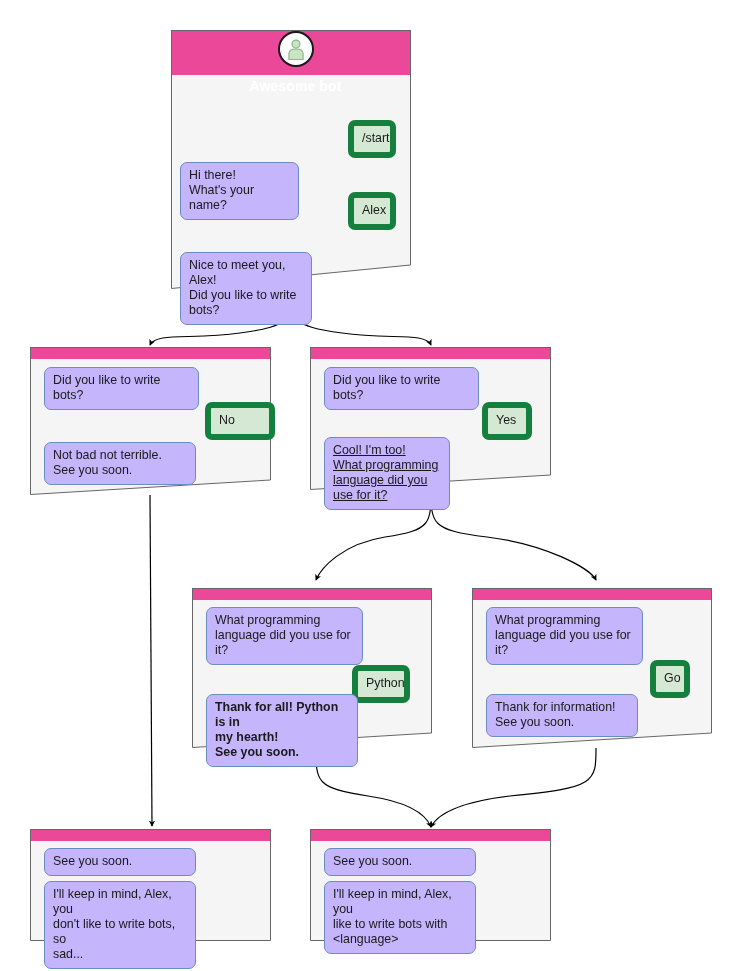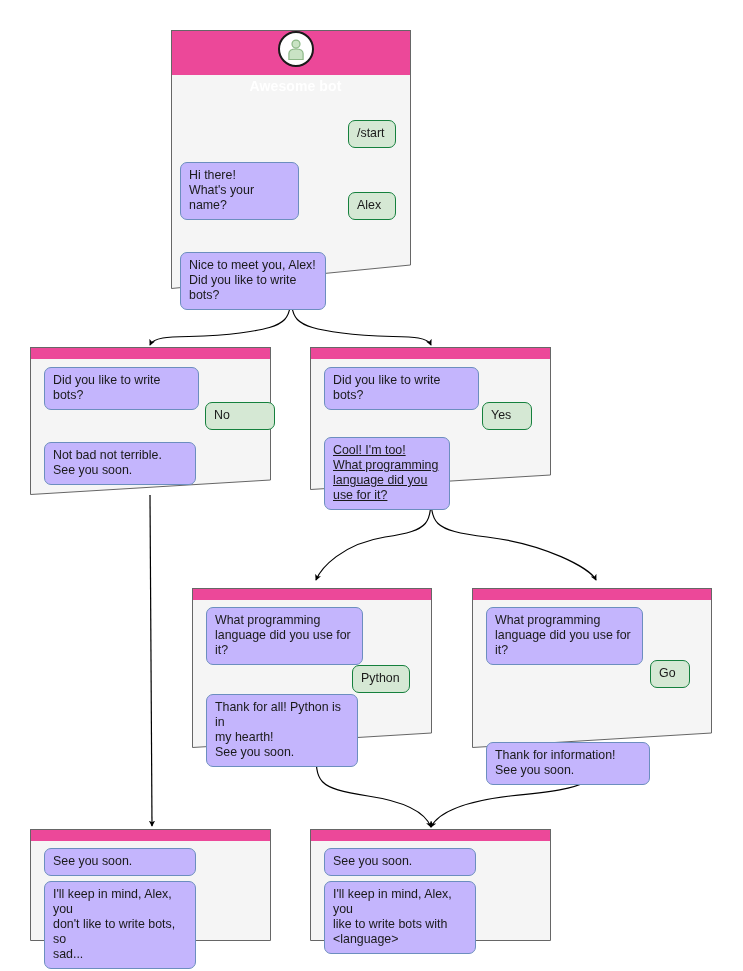--- a/index.html
+++ b/index.html
@@ -110,21 +110,21 @@
     color: #1a1a1a;
     padding: 5px 8px 6px 8px;
     white-space: pre-line;
   }
   .bubble.bot {
     background: #c4b5fd;
     border: 1px solid #6c8ebf;
   }
   .bubble.user {
     background: #d5e8d4;
-    border: 1px solid #15803d;
+    border: 6px solid #15803d;
   }
 </style>
 </head>
 <body>
 
 <div id="canvas">
 
   <svg class="edges" viewBox="0 0 743 971">
     <defs>
       <marker id="arrow" viewBox="0 0 10 10" refX="8.6" refY="5" markerWidth="5.2" markerHeight="5.2" orient="auto-start-reverse">
@@ -161,21 +161,21 @@
             <path d="M 4.9,22.5 L 4.9,16.6 C 4.9,13.6 8.0,12.0 12,12.0 C 16,12.0 19.1,13.6 19.1,16.6 L 19.1,22.5 Z" fill="#c9e3c4" stroke="#8cb887" stroke-width="1.2"></path>
           </svg>
         </div>
         <div class="bot-title">Awesome bot</div>
       </div>
       <div class="msgs">
         <div class="bubble user" style="left:177px; top:45px; width:48px;">/start</div>
         <div class="bubble bot" style="left:9px; top:87px; width:119px;">Hi there!
 What's your name?</div>
         <div class="bubble user" style="left:177px; top:117px; width:48px;">Alex</div>
-        <div class="bubble bot" style="left:9px; top:177px; width:146px;">Nice to meet you, Alex!
+        <div class="bubble bot" style="left:9px; top:177px; width:132px;">Nice to meet you, Alex!
 Did you like to write bots?</div>
       </div>
     </div>
   </div>
 
   <div class="card" style="left:30px; top:347px; width:241px; height:148px;">
     <div class="card-shape">
       <svg viewBox="0 0 241 148" preserveAspectRatio="none">
         <path d="M 0.5,0.5 L 240.5,0.5 L 240.5,133 L 0.5,147.5 Z" fill="#f5f5f5" stroke="#666666" stroke-width="1"></path>
       </svg>
@@ -215,40 +215,40 @@
         <path d="M 0.5,0.5 L 239.5,0.5 L 239.5,145 L 0.5,159.5 Z" fill="#f5f5f5" stroke="#666666" stroke-width="1"></path>
       </svg>
     </div>
     <div class="card-body">
       <div class="card-header"></div>
       <div class="msgs">
         <div class="bubble bot" style="left:14px; top:7px; width:157px;">What programming
 language did you use for it?</div>
 
         <div class="bubble user" style="left:160px; top:52px; width:58px;margin-top:13px;">Python</div>
-        <div class="bubble bot" style="left:14px; top:94px; width:152px;">Thank for all! Python is in
+        <div class="bubble bot" style="left:14px; top:94px; width:152px;font-weight:bold;">Thank for all! Python is in
 my hearth!
 See you soon.</div>
       </div>
     </div>
   </div>
 
   <div class="card" style="left:472px; top:588px; width:240px; height:160px;">
     <div class="card-shape">
       <svg viewBox="0 0 240 160" preserveAspectRatio="none">
         <path d="M 0.5,0.5 L 239.5,0.5 L 239.5,145 L 0.5,159.5 Z" fill="#f5f5f5" stroke="#666666" stroke-width="1"></path>
       </svg>
     </div>
     <div class="card-body">
       <div class="card-header"></div>
       <div class="msgs">
         <div class="bubble bot" style="left:14px; top:7px; width:157px;">What programming
 language did you use for it?</div>
         <div class="bubble user" style="left:178px; top:60px; width:40px;">Go</div>
-        <div class="bubble bot" style="left:14px; top:94px; width:164px;margin-top:48px;">Thank for information!
+        <div class="bubble bot" style="left:14px; top:94px; width:152px;">Thank for information!
 See you soon.</div>
       </div>
     </div>
   </div>
 
   <div class="card" style="left:30px; top:829px; width:241px; height:112px;">
     <div class="card-shape">
       <svg viewBox="0 0 241 112" preserveAspectRatio="none">
         <path d="M 0.5,0.5 L 240.5,0.5 L 240.5,111.5 L 0.5,111.5 Z" fill="#f5f5f5" stroke="#666666" stroke-width="1"></path>
       </svg>

